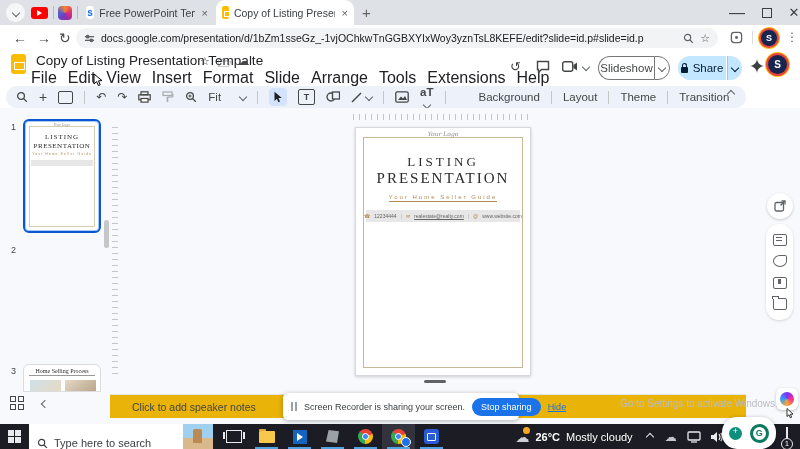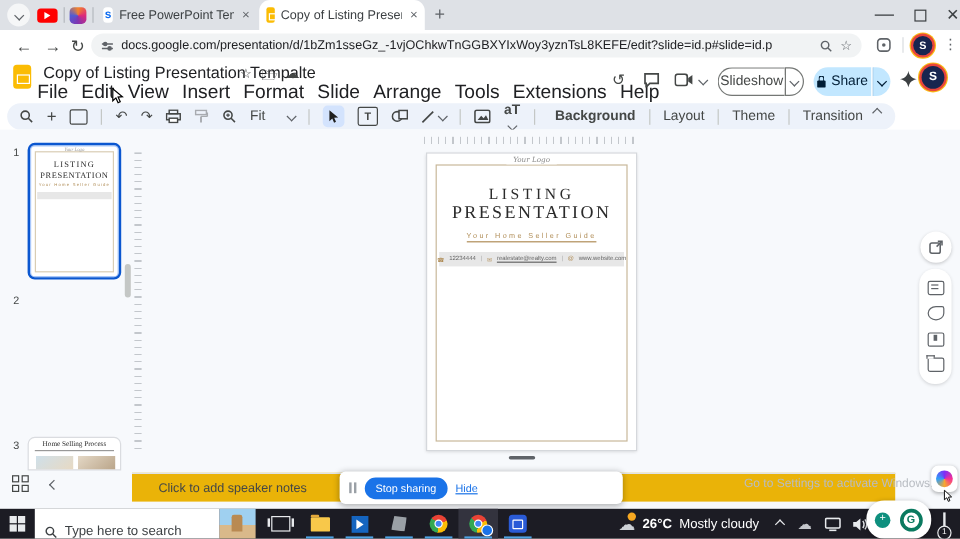--- a/index.html
+++ b/index.html
@@ -314,21 +314,21 @@
     <span class="tdiv"></span>
     <svg width="14" height="12" viewBox="0 0 14 12">
       <rect x="0.8" y="0.8" width="12.4" height="10.4" rx="1.5" stroke="#444746" stroke-width="1.3" fill="none"></rect>
         <path d="M3 9 L6 5.5 L8 7.5 L10 5 L12 9 Z" fill="#444746"></path>
     </svg>
     <span class="flex" style="gap:4px;flex-direction:column;">
       <span class="tbtxt" style="font-weight:bold;">aT</span>
       <span class="chev down"></span>
     </span>
     <span class="tdiv"></span>
-    <span class="tbtxt" style="margin-left:6px;font-weight:bold;">Background</span>
+    <span class="tbtxt" style="margin-left:22px;">Background</span>
     <span class="tdiv"></span>
     <span class="tbtxt">Layout</span>
     <span class="tdiv"></span>
     <span class="tbtxt">Theme</span>
     <span class="tdiv"></span>
     <span class="tbtxt">Transition</span>
   </div>
   <span class="abs chev up collapse"></span>
 
   <div class="content">
@@ -408,20 +408,21 @@
       <span>Click to add speaker notes</span>
     </div>
 
     <div class="abs wm2">Go to Settings to activate Windows.</div>
 
     <div class="abs banner">
       <span class="pausebars">
           <i></i>
           <i></i>
         </span>
+      <span class="bannertxt">Screen Recorder is sharing your screen.</span>
       <span class="stopbtn">Stop sharing</span>
       <span class="hidelink">Hide</span>
     </div>
 
     <div class="abs floatext">
         <i></i>
       </div>
     <svg class="abs" style="left:786px;top:300px;" width="9" height="11" viewBox="0 0 9 11">
       <path d="M1 0.5 L1 8.5 L3 6.8 L4.3 9.8 L5.6 9.2 L4.4 6.3 L7 6.1 Z" fill="#fff" stroke="#000" stroke-width="0.8"></path>
     </svg>

